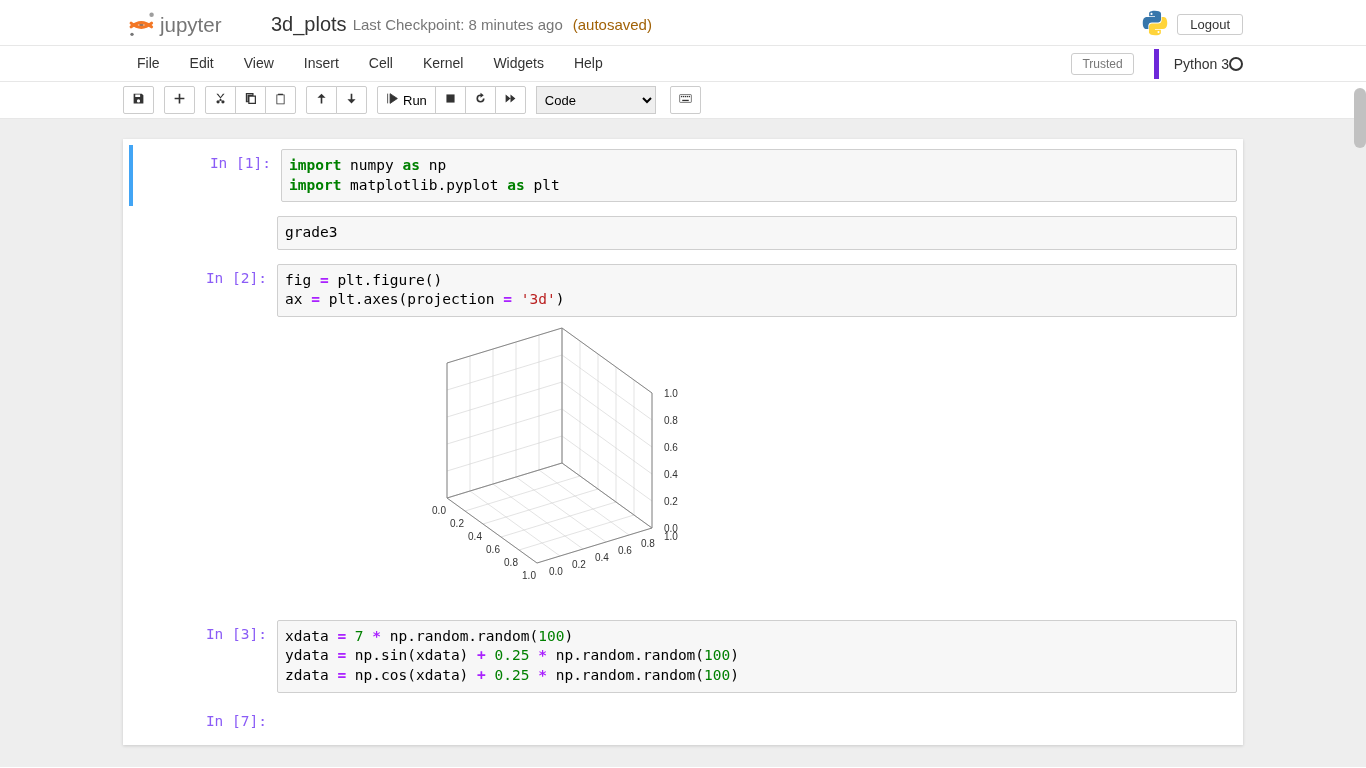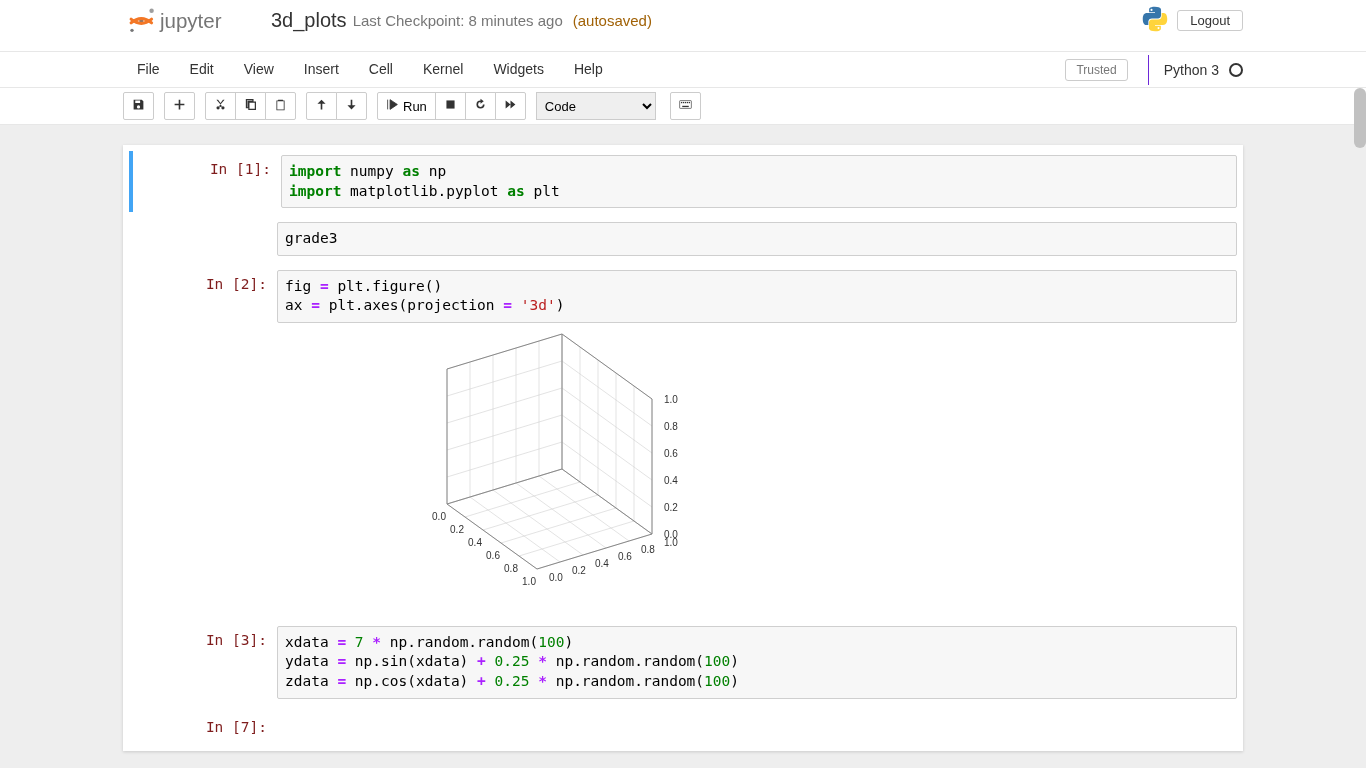--- a/index.html
+++ b/index.html
@@ -1,48 +1,48 @@
 <!DOCTYPE html>
 <html><head>
 <meta charset="utf-8">
 <style>
 * { box-sizing: border-box; margin: 0; padding: 0; }
 body { font-family: "Helvetica Neue", Helvetica, Arial, sans-serif; font-size: 14px; background: #fff; color: #000; overflow-x: hidden; }
-.header { display: flex; align-items: flex-start; padding: 5px 10px 5px 10px; border-bottom: 1px solid #e7e7e7; height: 52px; position: relative; }
+.header { display: flex; align-items: flex-end; padding: 5px 10px 5px 10px; border-bottom: 1px solid #e7e7e7; height: 46px; position: relative; }
 .header-inner { width: 1120px; margin: 0 auto; display: flex; align-items: center; }
 .logo { display: flex; align-items: center; margin-right: 18px; }
 .logo svg { height: 28px; }
 .nb-name { font-size: 20px; color: #333; font-weight: normal; margin-right: 6px; }
 .checkpoint { font-size: 15px; color: #777; }
 .autosaved { font-size: 15px; color: #a16207; margin-left: 10px; }
 .header-right { margin-left: auto; display: flex; align-items: center; gap: 8px; }
 .logout-btn { background: #fff; border: 1px solid #ccc; border-radius: 3px; padding: 2px 12px; font-size: 13px; color: #333; cursor: pointer; }
 .menubar-wrap { border-bottom: 1px solid #e7e7e7; background: #fff; }
 .menubar { width: 1120px; margin: 0 auto; display: flex; align-items: center; height: 35px; position: relative; }
 .menubar .menu-item { padding: 0 15px; font-size: 14px; color: #333; cursor: pointer; line-height: 35px; }
 .menubar .menu-item:first-child { padding-left: 14px; }
 .trusted { margin-left: auto; border: 1px solid #ccc; border-radius: 3px; padding: 3px 10px; font-size: 12px; color: #777; background: #fff; }
-.kernel-ind { margin-left: 20px; display: flex; align-items: center; border-left: 1px solid #6d28d9; padding-left: 15px; height: 30px; font-size: 14px; color: #333; gap: 10px; }
+.kernel-ind { margin-left: 20px; display: flex; align-items: center; border-left: 5px solid #6d28d9; padding-left: 15px; height: 30px; font-size: 14px; color: #333; }
 .kernel-circle { width: 14px; height: 14px; border: 2px solid #333; border-radius: 50%; }
 .toolbar-wrap { border-bottom: 1px solid #e7e7e7; background: #fff; padding: 4px 0; }
 .toolbar { width: 1120px; margin: 0 auto; display: flex; align-items: center; gap: 4px; }
 .tb-group { display: flex; gap: 0; margin-right: 6px; }
 .tb-btn { border: 1px solid #ccc; background: #fff; height: 28px; min-width: 30px; padding: 0 8px; display: inline-flex; align-items: center; justify-content: center; cursor: pointer; font-size: 12px; border-radius: 2px; }
 .tb-group .tb-btn { border-radius: 0; margin-left: -1px; }
 .tb-group .tb-btn:first-child { border-top-left-radius: 2px; border-bottom-left-radius: 2px; margin-left: 0; }
 .tb-group .tb-btn:last-child { border-top-right-radius: 2px; border-bottom-right-radius: 2px; }
 .tb-btn svg { width: 13px; height: 13px; }
 .run-btn { font-size: 13px; gap: 4px; }
 .cell-type-select { border: 1px solid #ccc; height: 28px; font-size: 13px; padding: 0 4px; width: 120px; background: #efefef; }
 .notebook-bg { background: #eee; padding: 20px 0; min-height: calc(100vh - 120px); }
 .notebook { width: 1120px; margin: 0 auto; background: #fff; box-shadow: 0 1px 3px rgba(0,0,0,0.15); padding: 6px 6px; }
 .cell { display: flex; margin-bottom: 6px; padding: 4px 0; }
 .cell.selected { border-left: 4px solid #42A5F5; background: transparent; }
 .prompt { width: 148px; text-align: right; padding: 6px 10px 0 0; font-family: monospace; font-size: 14.5px; white-space: nowrap; flex-shrink: 0; }
-.prompt.in { color: #7f1d1d; }
+.prompt.in { color: #8b5cf6; }
 .cell-body { flex: 1; min-width: 0; }
 .code-input { border: 1px solid #cfcfcf; background: #f7f7f7; border-radius: 2px; padding: 6px 7px; font-family: monospace; font-size: 14.5px; line-height: 1.35; white-space: pre; overflow-x: auto; }
 .output-area { padding: 6px 0 0 0; }
 .output-plot { padding-left: 30px; }
 .k-keyword { color: #008000; font-weight: bold; }
 .k-op { color: #AA22FF; font-weight: bold; }
 .k-num { color: #008000; }
 .k-str { color: #BA2121; }
 .scrollbar-stub { position: fixed; right: 0; top: 88px; width: 12px; height: 60px; background: #c1c1c1; border-radius: 6px; }
 </style>

